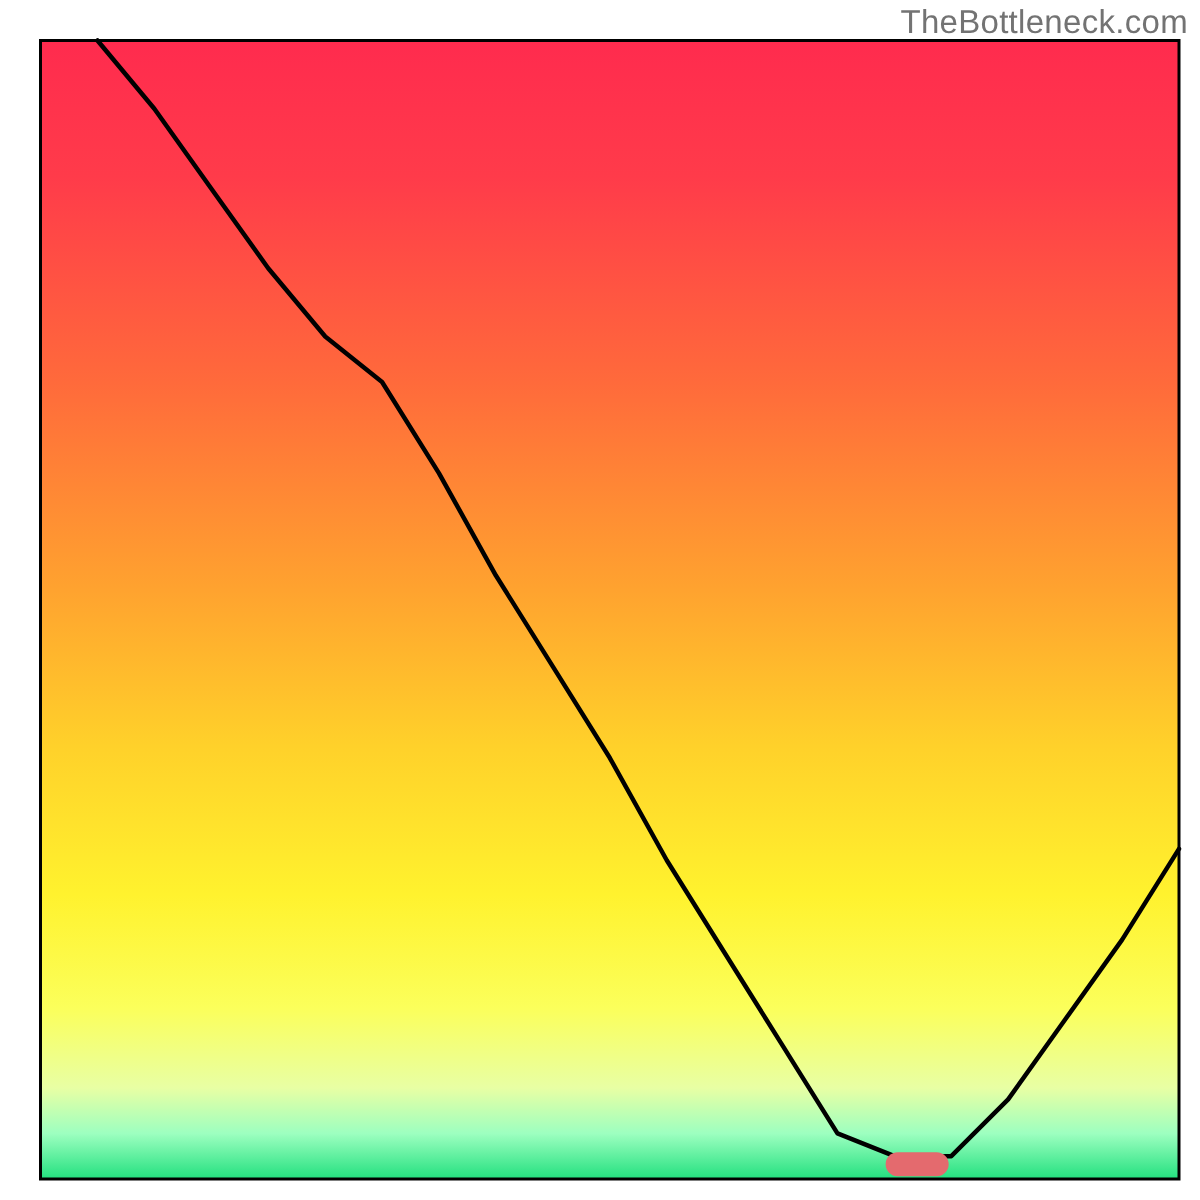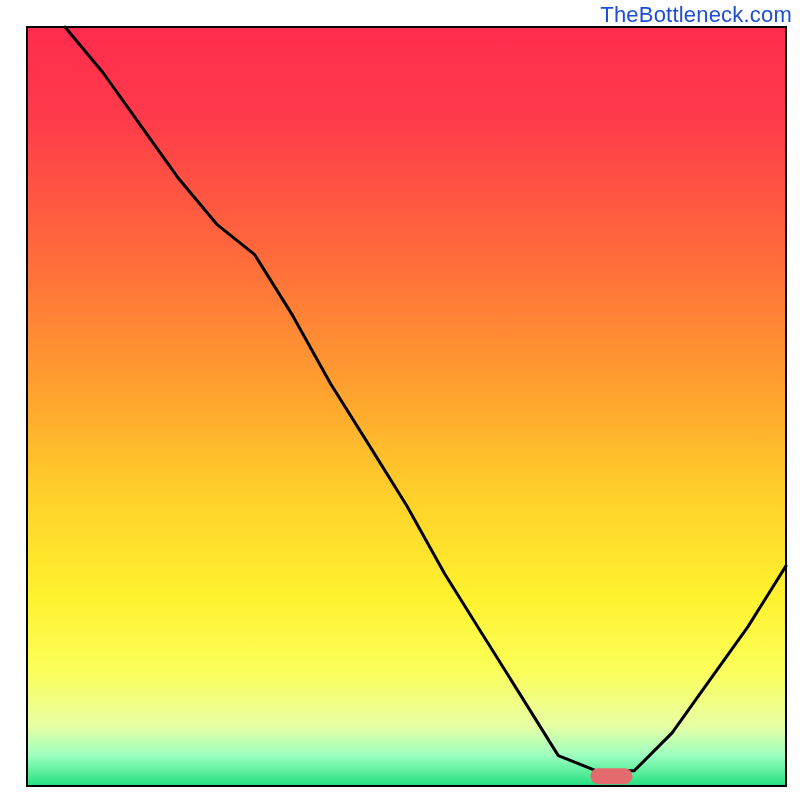--- a/index.html
+++ b/index.html
@@ -13,21 +13,21 @@
   }
   .frame {
     position: relative;
     width: 800px;
     height: 800px;
   }
   .watermark {
     position: absolute;
     top: 2px;
     right: 8px;
-    color: #1d4ed8;
+    color: #737373;
     font-size: 22px;
     font-weight: 500;
     letter-spacing: 0.2px;
   }
   svg { display: block; }
 </style>
 </head>
 <body>
 
 <div class="frame">

